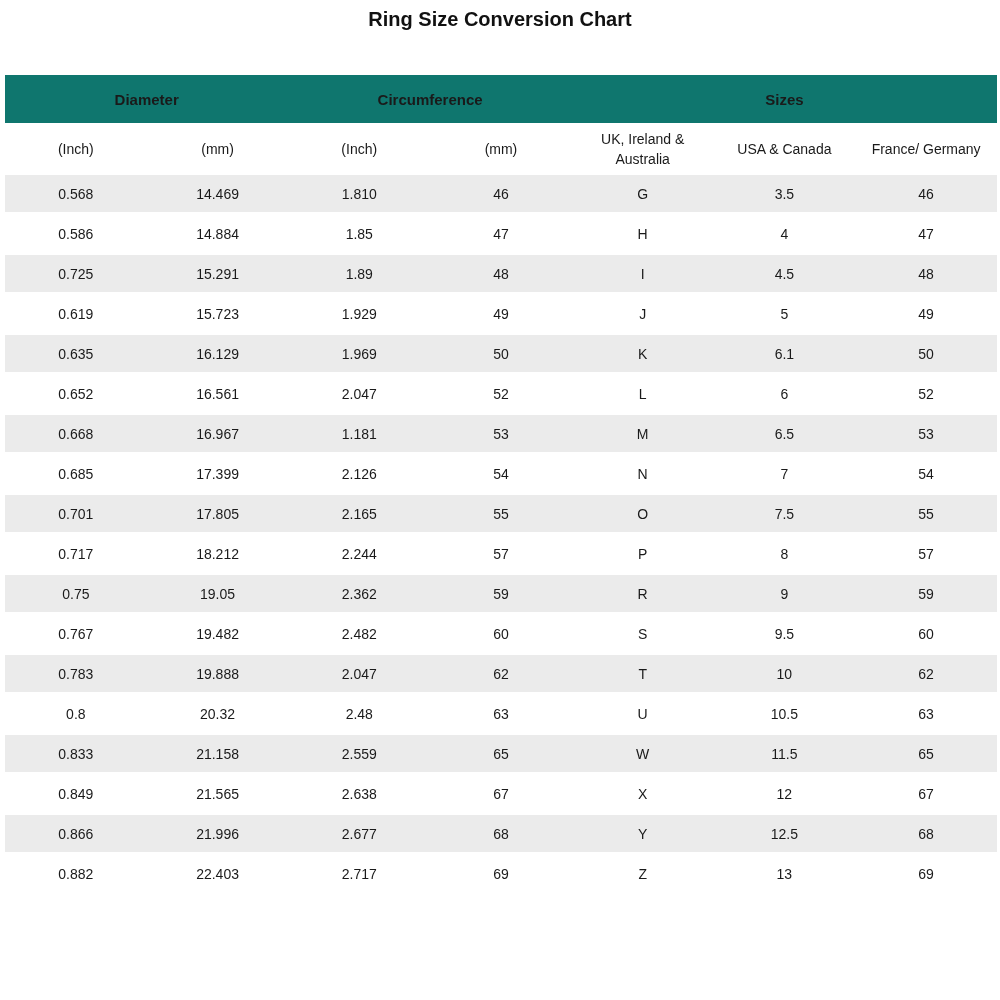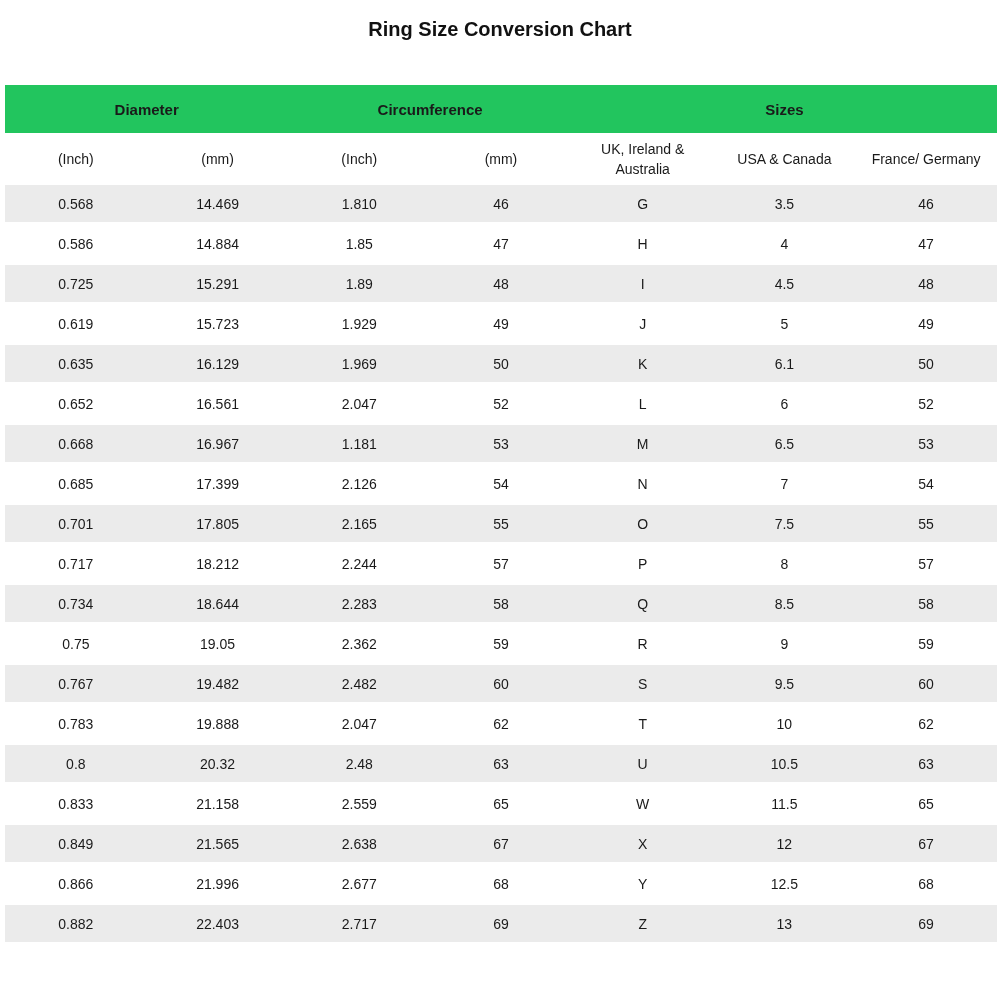--- a/index.html
+++ b/index.html
@@ -11,21 +11,21 @@
     font-family: "Liberation Sans", "DejaVu Sans", sans-serif;
     color: #1a1a1a;
   }
   .page {
     width: 1000px;
     height: 1000px;
     overflow: hidden;
   }
   .chart-title {
     margin: 0;
-    padding-top: 17px;
+    padding-top: 7px;
     text-align: center;
     font-size: 20px;
     line-height: 24px;
     font-weight: bold;
     color: #111111;
   }
   table.ring-table {
     width: 992px;
     margin: 41px 3px 0 5px;
     border-collapse: separate;
@@ -34,21 +34,21 @@
   }
   th, td {
     padding: 0 4px;
     text-align: center;
     vertical-align: middle;
     font-weight: normal;
     font-size: 14px;
     color: #1a1a1a;
   }
   tr.group-row th {
-    background: #22c55e;
+    background: #0f766e;
     height: 48px;
     font-weight: bold;
     font-size: 15px;
   }
   tr.sub-row th {
     background: #ffffff;
     height: 46px;
     line-height: 1.45;
   }
   tbody td {
@@ -168,29 +168,20 @@
         <tr>
           <td>0.717</td>
           <td>18.212</td>
           <td>2.244</td>
           <td>57</td>
           <td>P</td>
           <td>8</td>
           <td>57</td>
         </tr>
         <tr>
-          <td>0.734</td>
-          <td>18.644</td>
-          <td>2.283</td>
-          <td>58</td>
-          <td>Q</td>
-          <td>8.5</td>
-          <td>58</td>
-        </tr>
-        <tr>
           <td>0.75</td>
           <td>19.05</td>
           <td>2.362</td>
           <td>59</td>
           <td>R</td>
           <td>9</td>
           <td>59</td>
         </tr>
         <tr>
           <td>0.767</td>

